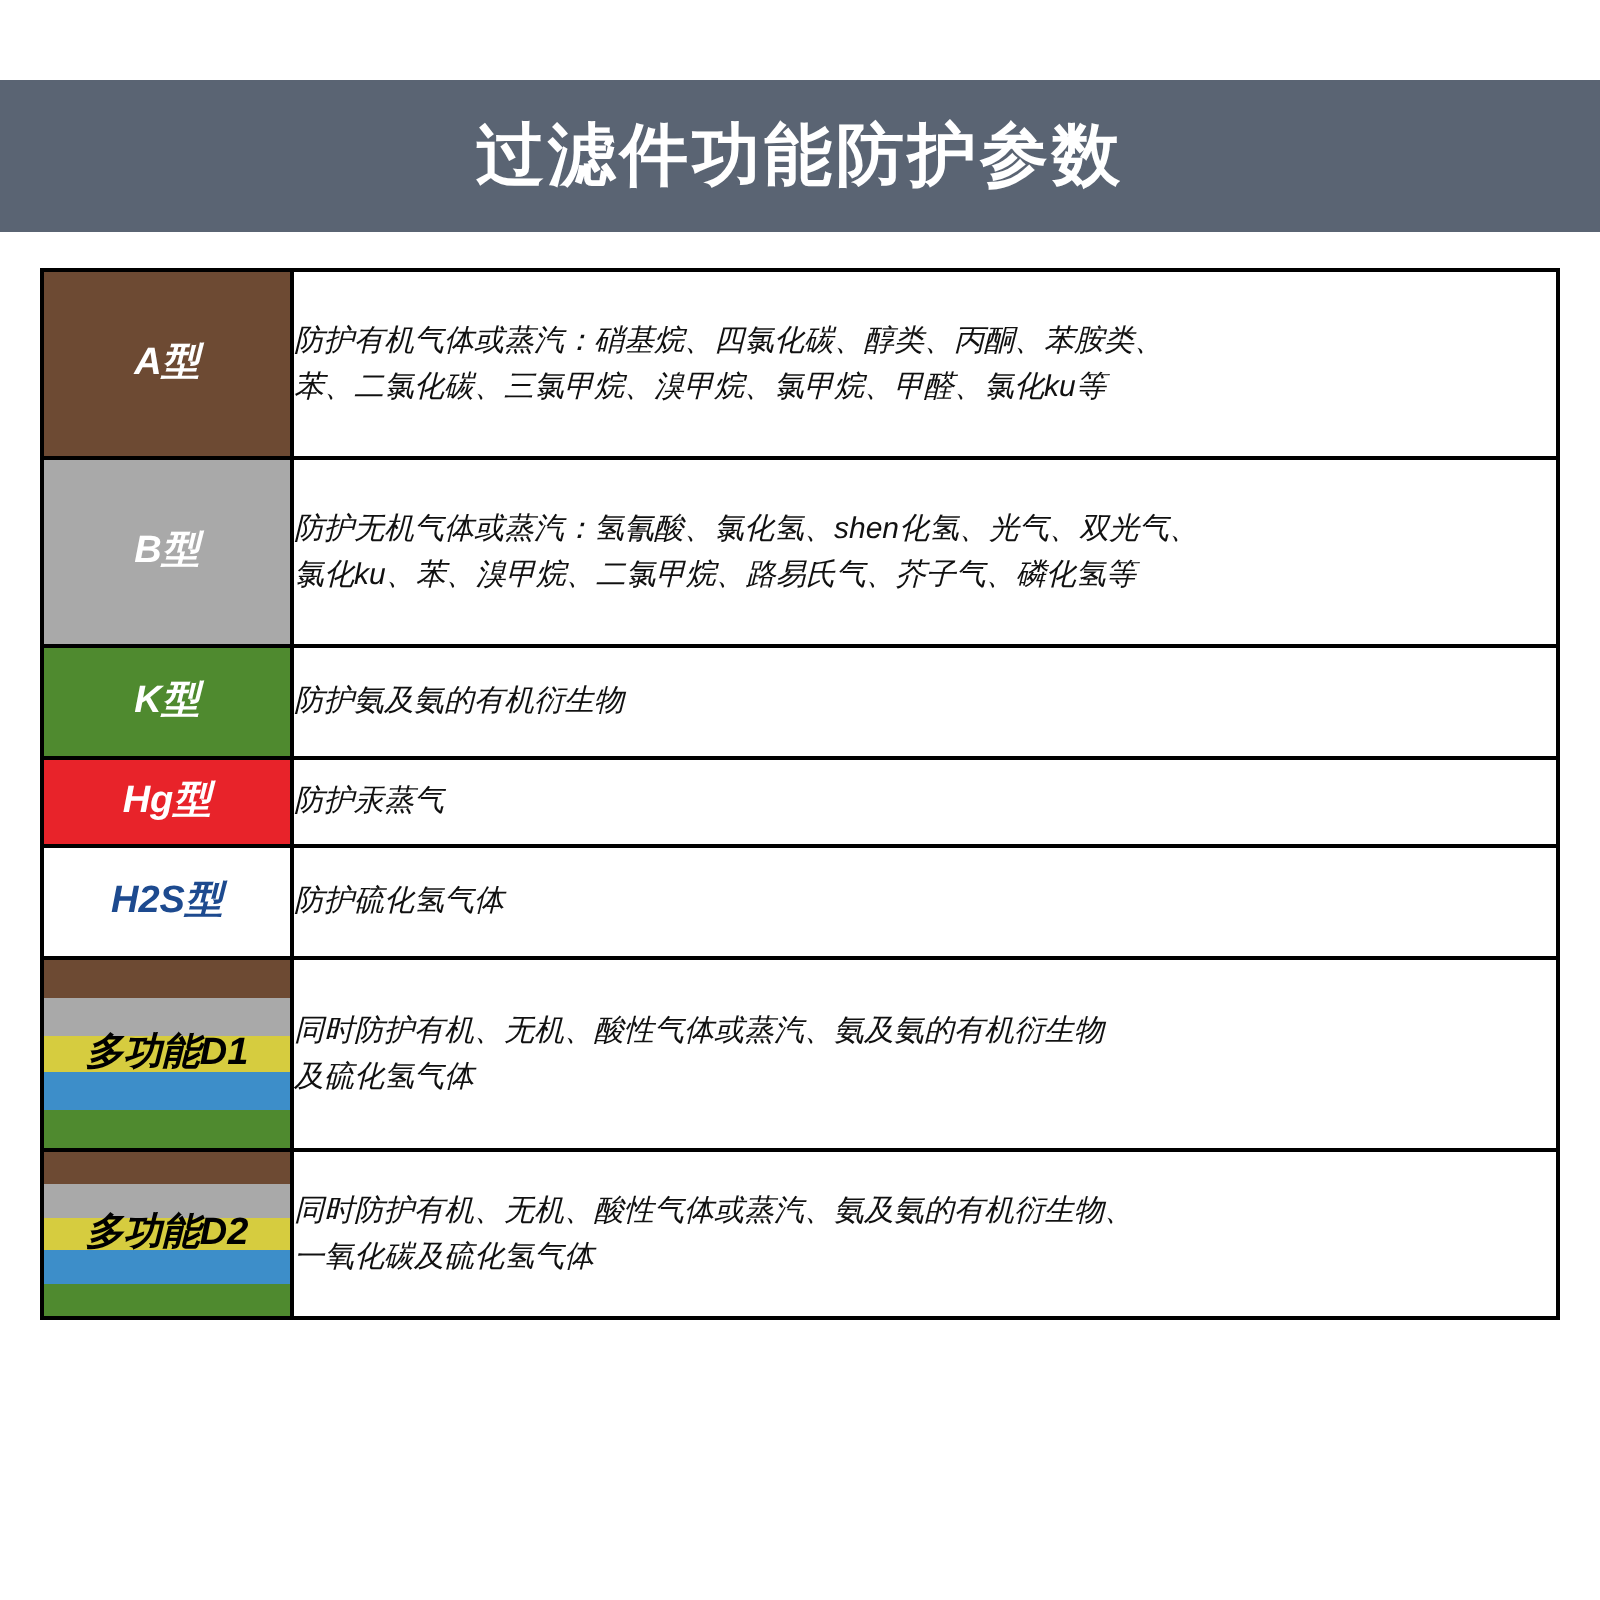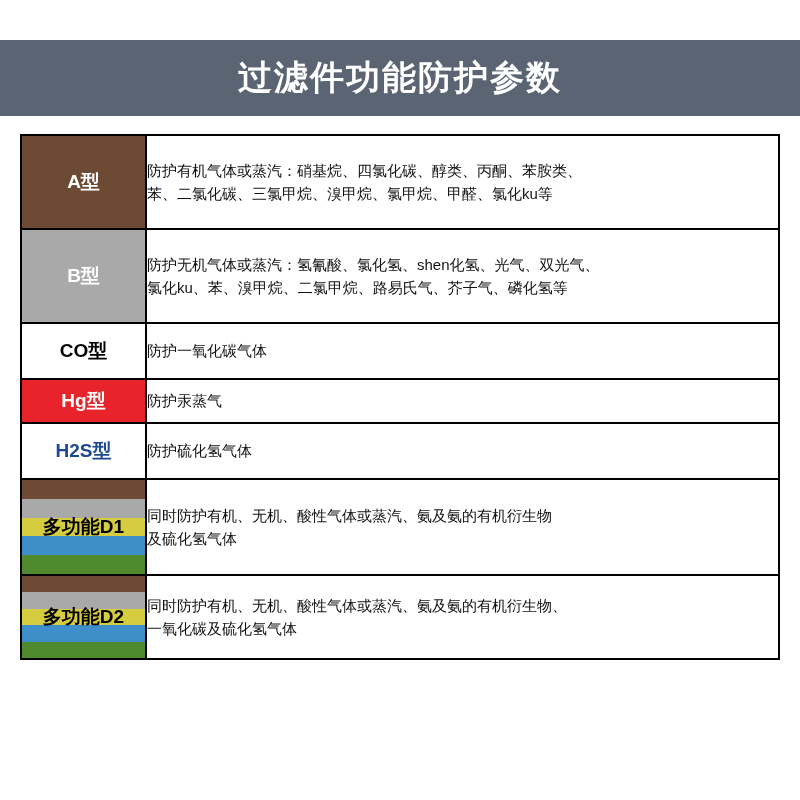--- a/index.html
+++ b/index.html
@@ -25,20 +25,21 @@
     justify-content: center;
   }
   .header-title {
     color: #ffffff;
     font-size: 34px;
     font-weight: bold;
     letter-spacing: 2px;
   }
   .table-wrap {
     padding: 18px 32px 0 20px;
+    font-style: italic;
   }
   table.spec {
     width: 760px;
     border-collapse: collapse;
     table-layout: fixed;
     border: 2px solid #000;
   }
   table.spec td {
     border: 2px solid #000;
     padding: 0;
@@ -120,32 +121,32 @@
               <span class="label-text" style="color:#ffffff">B型</span>
             </div>
           </td>
           <td class="desc">
             <div class="desc-line">防护无机气体或蒸汽：氢氰酸、氯化氢、shen化氢、光气、双光气、</div>
             <div class="desc-line">氯化ku、苯、溴甲烷、二氯甲烷、路易氏气、芥子气、磷化氢等</div>
           </td>
         </tr>
 
 
-
         <tr>
           <td class="label" style="height:56px">
             <div class="label-inner">
-              <div class="swatch-fill" style="background:#ffffff"></div>
-              <span class="label-text" style="color:#000000">CO型</span>
-            </div>
-          </td>
-          <td class="desc">
-            <div class="desc-line">防护一氧化碳气体</div>
-          </td>
-        </tr>
+              <div class="swatch-fill" style="background:#4f8a2f"></div>
+              <span class="label-text" style="color:#ffffff">K型</span>
+            </div>
+          </td>
+          <td class="desc">
+            <div class="desc-line">防护氨及氨的有机衍生物</div>
+          </td>
+        </tr>
+
 
         <tr>
           <td class="label" style="height:44px">
             <div class="label-inner">
               <div class="swatch-fill" style="background:#e8232a"></div>
               <span class="label-text" style="color:#ffffff">Hg型</span>
             </div>
           </td>
           <td class="desc">
             <div class="desc-line">防护汞蒸气</div>

